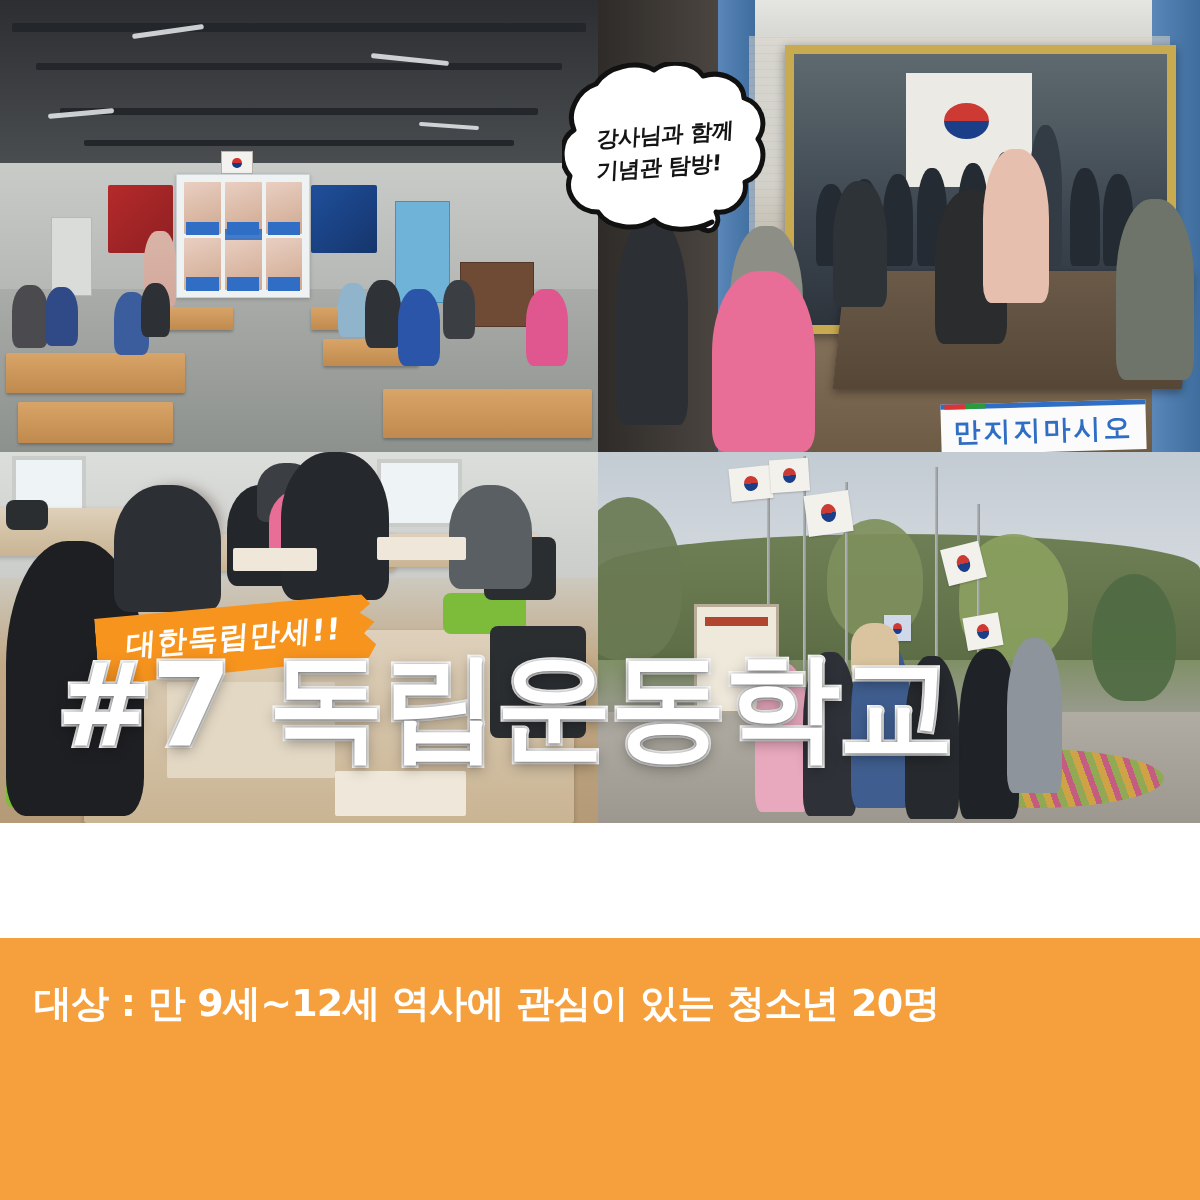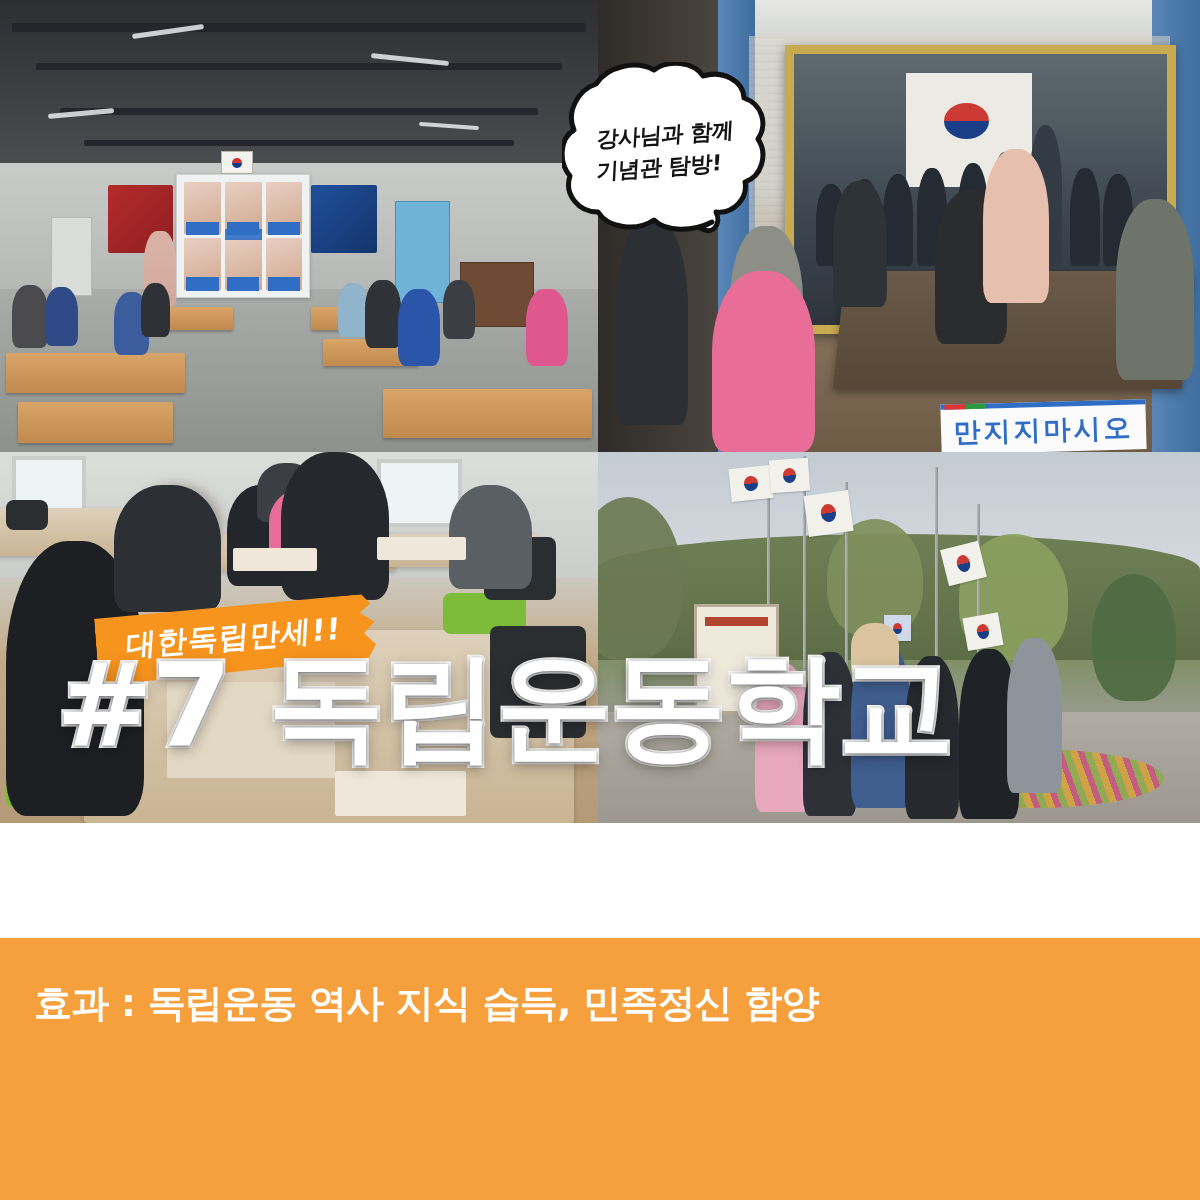--- a/index.html
+++ b/index.html
@@ -341,17 +341,17 @@
 
   <div class="tag">
     <span>대한독립만세!!</span>
   </div>
 
   <div class="maintitle">#7 독립운동학교</div>
 
 
   <div class="info">
     <ul>
-      <li>효과 : 독립운동 역사 지식 습득, 민족정신 함양</li>
+      <li>대상 : 만 9세~12세 역사에 관심이 있는 청소년 20명</li>
     </ul>
   </div>
 
 </div>
 
 </body></html>

